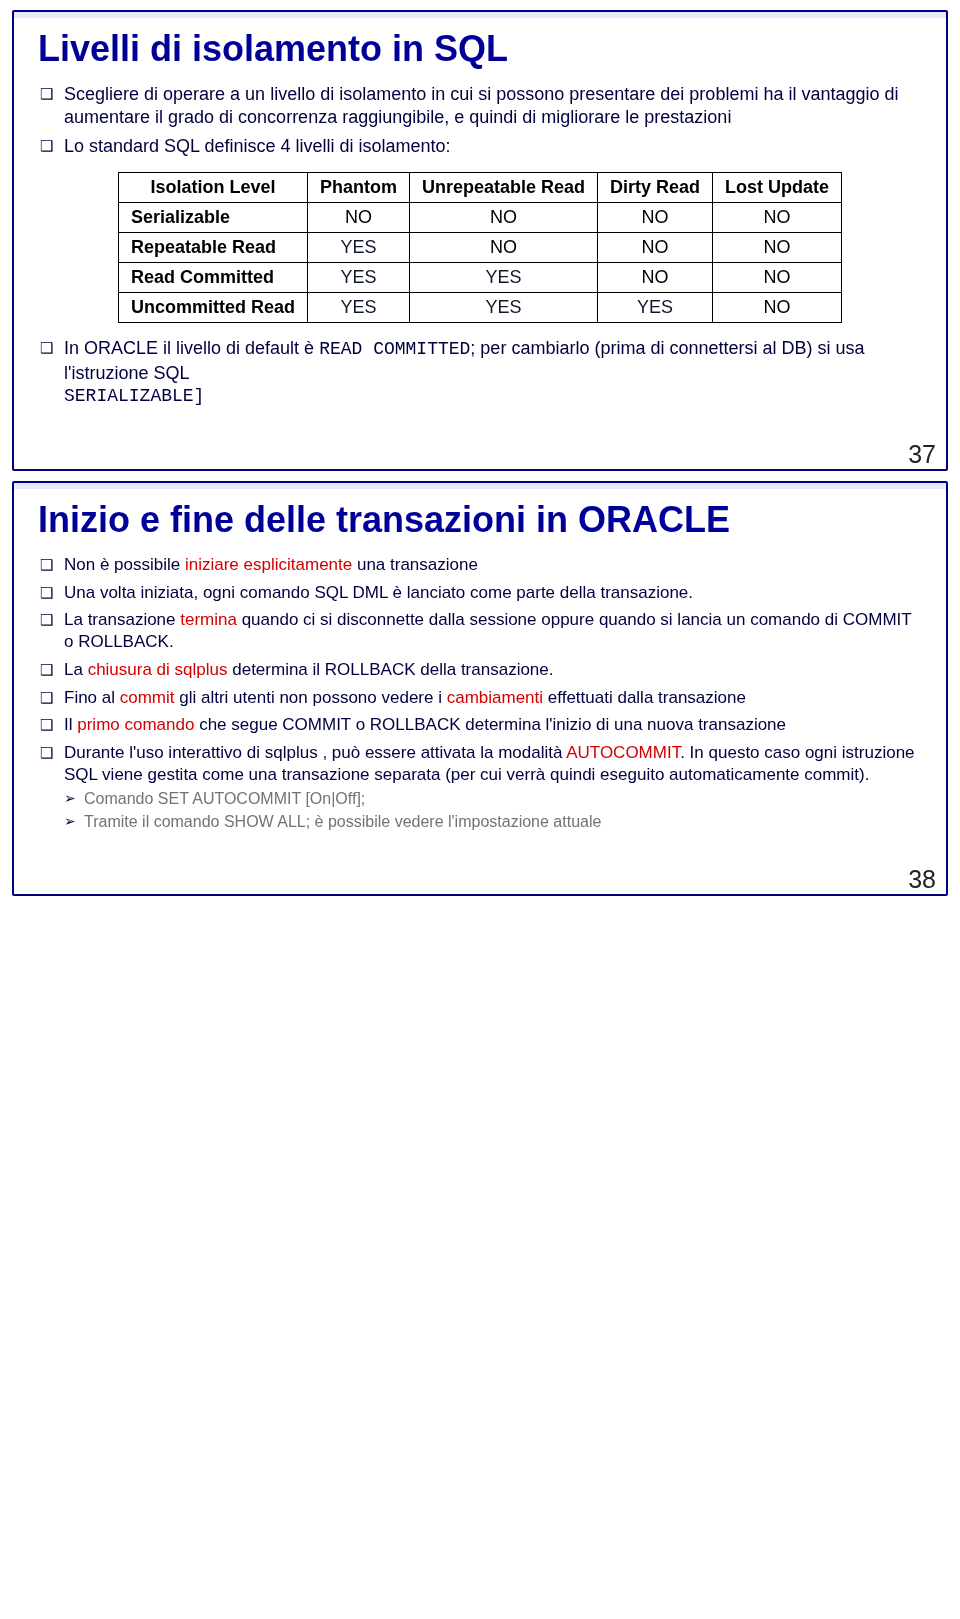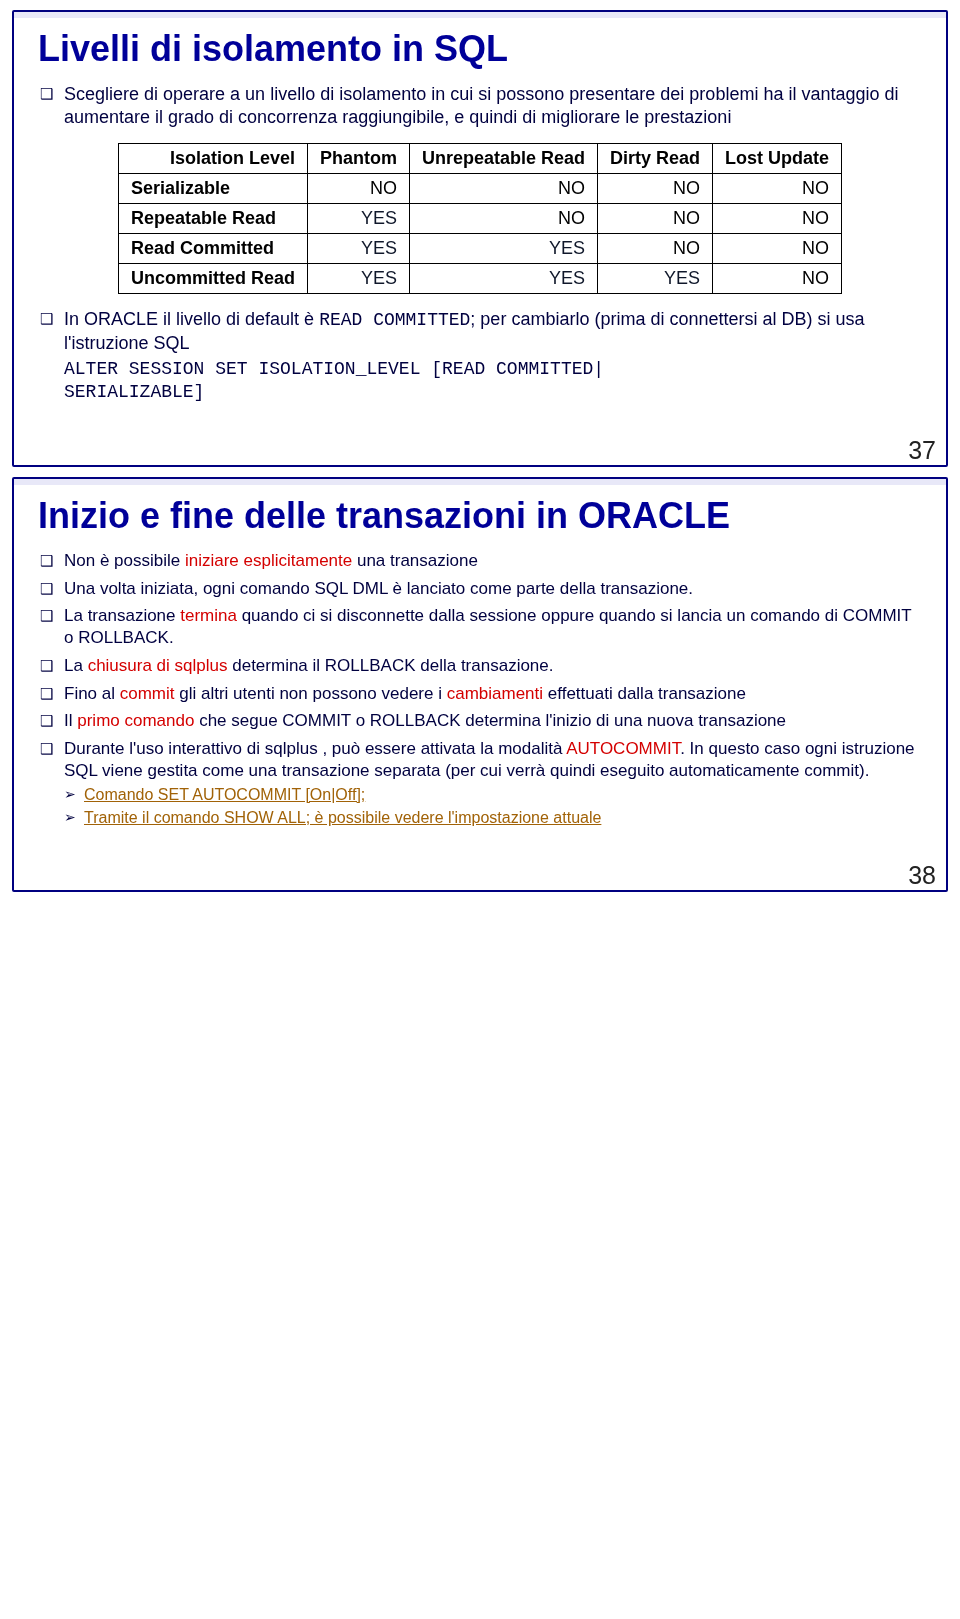--- a/index.html
+++ b/index.html
@@ -4,44 +4,45 @@
 <style>
   html, body { margin:0; padding:0; background:#fff; font-family:Arial, Helvetica, sans-serif; color:#000; }
   .page { width:960px; margin:0 auto; background:#fff; }
   .slide-outer { border:2px solid #000080; border-radius:2px; margin:10px 12px 8px 12px; background:#fff; position:relative; }
   .slide-outer::before { content:""; position:absolute; left:0; right:0; top:0; height:6px; background:#e8e8f8; }
   .slide-inner { padding:10px 24px 18px 24px; }
   h1.title { color:#000099; font-size:36px; font-weight:bold; margin:6px 0 14px 0; line-height:1.15; }
   .bullets { list-style:none; padding:0; margin:0; }
   .bullets > li { font-size:18px; color:#010140; padding-left:26px; position:relative; margin:6px 0; line-height:1.28; }
   .bullets > li::before { content:"❑"; color:#010140; position:absolute; left:2px; top:1px; font-size:15px; }
-  .sub { font-size:16px; color:#a16207; padding-left:20px; position:relative; margin:3px 0;text-decoration:underline; }
+  .sub { font-size:16px; color:#737373; padding-left:20px; position:relative; margin:3px 0; }
   .sub::before { content:"➢"; color:#010140; position:absolute; left:0; top:1px; font-size:14px; }
   .pagenum { text-align:right; font-size:25px; color:#222; padding-right:10px; margin-top:8px; }
   .red { color:#d40000; }
   .mono { font-family:"Courier New", monospace; }
 
   
   table.iso { border-collapse:collapse; margin:14px auto 14px auto; font-size:18px; }
-  table.iso th, table.iso td { border:1.5px solid #000; padding:4px 12px; text-align:right; vertical-align:middle; }
+  table.iso th, table.iso td { border:1.5px solid #000; padding:4px 12px; text-align:center; vertical-align:middle; }
   table.iso th { font-weight:bold; background:#fff; }
   table.iso td.lbl { text-align:left; font-weight:bold; }
   table.iso .yes { color:#0f172a; font-weight:normal; }
 
   .slide2 .bullets > li { font-size:17px; }
 </style>
 </head>
 <body>
 <div class="page">
 
 <div class="slide-outer">
   <div class="slide-inner">
     <h1 class="title">Livelli di isolamento in SQL</h1>
     <ul class="bullets">
       <li><span>Scegliere di operare a un livello di isolamento in cui si possono presentare dei problemi ha il vantaggio di aumentare il grado di concorrenza raggiungibile, e quindi di migliorare le prestazioni</span></li>
+      <li><span>Lo standard SQL definisce 4 livelli di isolamento:</span></li>
     </ul>
 
     <table class="iso">
       <thead>
         <tr>
           <th>Isolation Level</th>
           <th>Phantom</th>
           <th>Unrepeatable Read</th>
           <th>Dirty Read</th>
           <th>Lost Update</th>
@@ -75,21 +76,20 @@
               <td class="yes">YES</td>
               <td class="yes">YES</td>
               <td>NO</td>
             </tr>
           </tbody>
     </table>
 
     <ul class="bullets">
       <li>
         <span>In ORACLE il livello di default è </span><span class="mono">READ COMMITTED</span><span>; per cambiarlo (prima di connettersi al DB) si usa l'istruzione SQL</span>
-        <div class="mono" style="margin-top:2px;">ALTER SESSION SET ISOLATION_LEVEL [READ COMMITTED|</div>
         <div class="mono">SERIALIZABLE]</div>
       </li>
     </ul>
   </div>
   <div class="pagenum">37</div>
 </div>
 
 <div class="slide-outer slide2">
   <div class="slide-inner">
     <h1 class="title">Inizio e fine delle transazioni in ORACLE</h1>

